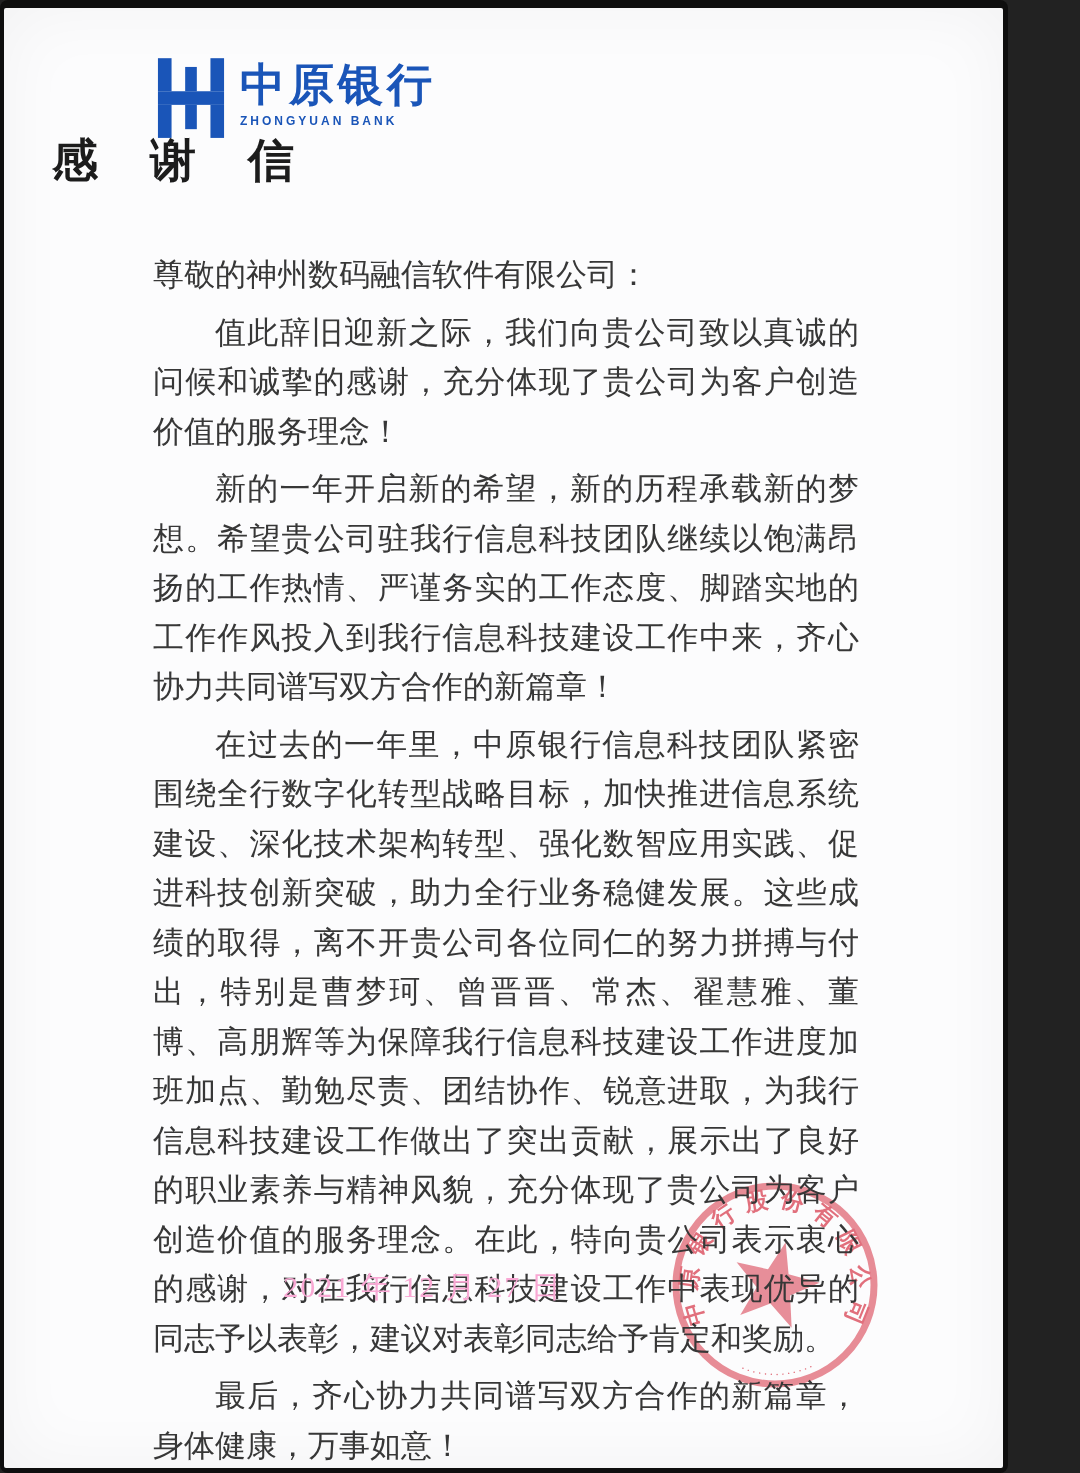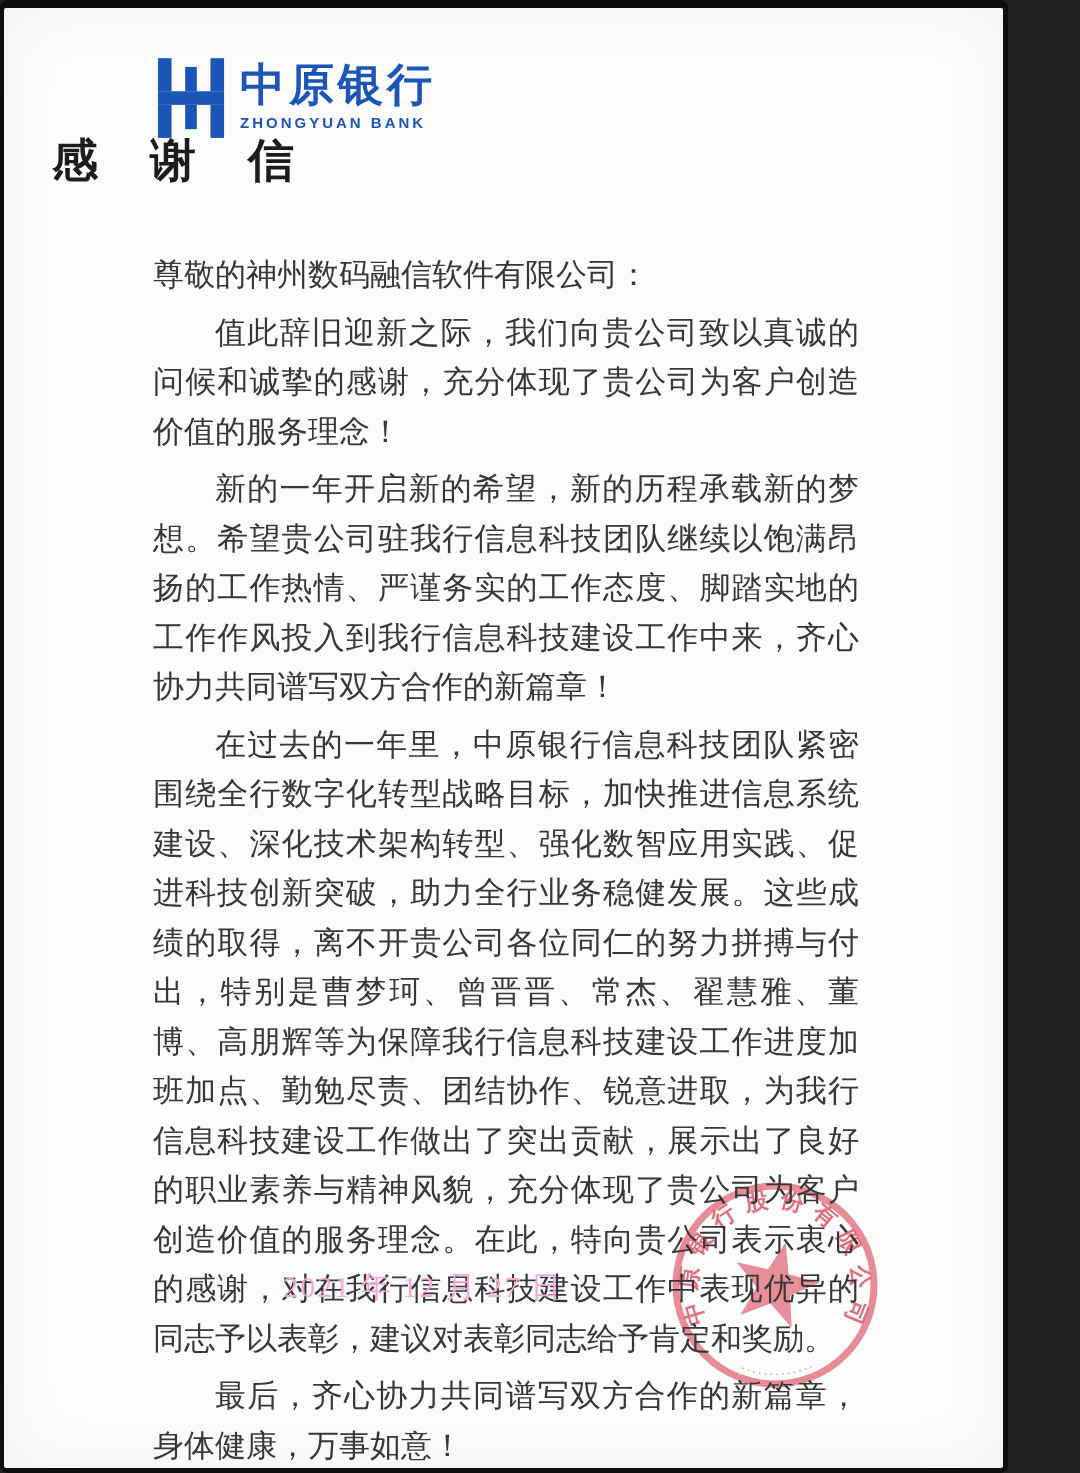--- a/index.html
+++ b/index.html
@@ -24,21 +24,21 @@
     position:absolute;left:156px;top:58px;
     display:flex;align-items:flex-start;
   }
   .logo-mark{width:70px;height:84px;}
   .logo-text{margin-left:14px;font-family:"Liberation Sans","DejaVu Sans",sans-serif;}
   .logo-zh{
     font-size:45px;font-weight:bold;color:#1a55b8;
     line-height:1.2;letter-spacing:4px;
   }
   .logo-en{
-    font-size:15px;font-weight:bold;color:#1a55b8;
+    font-size:12px;font-weight:bold;color:#1a55b8;
     letter-spacing:3px;margin-top:2px;
   }
   
   .title{
     position:absolute;top:130px;left:0;width:100%;
     font-size:46px;font-weight:bold;color:#1c1c1c;
     letter-spacing:52px;padding-left:52px;box-sizing:border-box;
   }
   
   .body-text{

